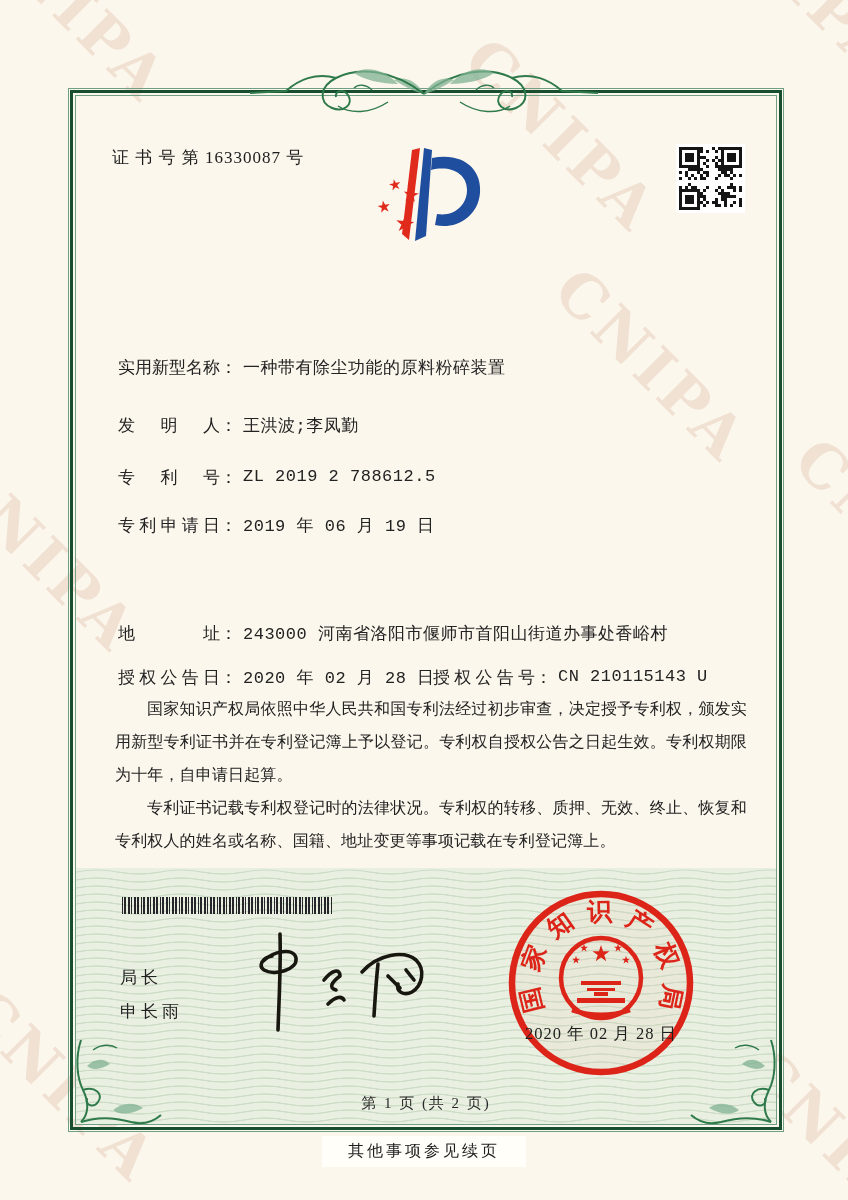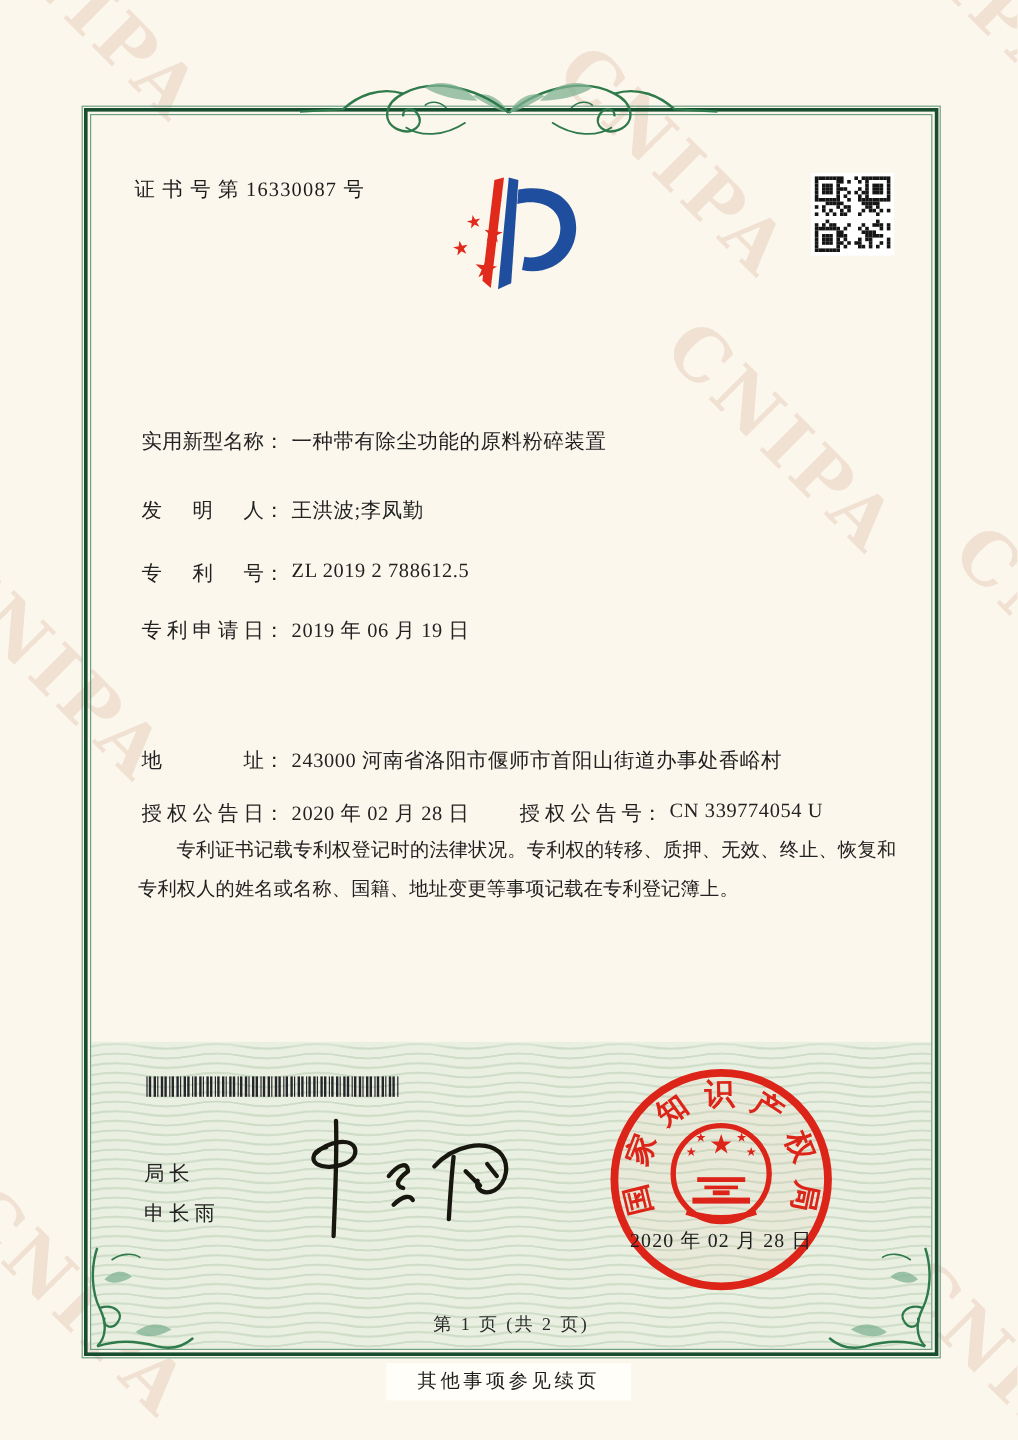--- a/index.html
+++ b/index.html
@@ -14,21 +14,21 @@
   .cert-no{position:absolute;left:112px;top:146px;font-size:17px;letter-spacing:1px;color:#1c1c1c;}
   .logo{position:absolute;left:352px;top:136px;}
   .qr{position:absolute;left:676px;top:144px;width:63px;height:63px;background:#fff;padding:3px;}
   .qr i{position:absolute;width:3px;height:3px;background:#151515;}
   .qr .grid{position:relative;width:63px;height:63px;}
   .title{position:absolute;left:70px;top:246px;width:712px;text-align:center;
          font-size:41px;font-weight:700;letter-spacing:6px;color:#121212;}
   .frow{position:absolute;left:118px;width:640px;font-size:17px;white-space:nowrap;}
   .flabel{display:inline-block;width:102px;text-align:justify;text-align-last:justify;vertical-align:top;}
   .fcolon{display:inline-block;vertical-align:top;}
-  .fvalue{margin-left:6px;letter-spacing:.5px;}
+  .fvalue{margin-left:6px;letter-spacing:.5px;font-family:Liberation Mono, monospace;}
   .grant-no{position:absolute;left:315px;top:0;}
   .legal{position:absolute;left:115px;top:692px;width:632px;font-size:16px;line-height:33px;
          text-align:justify;letter-spacing:.15px;}
   .legal p{margin:0;text-indent:2em;}
   .barcode{position:absolute;left:122px;top:897px;width:214px;height:17px;}
   .barcode i{position:absolute;top:0;height:100%;background:#26262a;}
   .signer-title{position:absolute;left:120px;top:966px;font-size:17px;letter-spacing:4px;}
   .signer-name{position:absolute;left:120px;top:1000px;font-size:17px;letter-spacing:4px;}
   .signature{position:absolute;left:228px;top:928px;}
   .seal{position:absolute;left:502px;top:886px;}
@@ -339,25 +339,26 @@
   </div>
   <div class="frow" style="top:514px">
     <span class="flabel">专利申请日</span><span class="fcolon">：</span><span class="fvalue">2019 年 06 月 19 日</span>
   </div>
   <div class="frow" style="top:622px">
     <span class="flabel">地址</span><span class="fcolon">：</span><span class="fvalue">243000 河南省洛阳市偃师市首阳山街道办事处香峪村</span>
   </div>
   <div class="frow" style="top:666px">
     <span class="flabel">授权公告日</span><span class="fcolon">：</span><span class="fvalue">2020 年 02 月 28 日</span>
     <span class="grant-no">
-      <span class="flabel">授权公告号</span><span class="fcolon">：</span><span class="fvalue">CN 339774054 U</span>
+      <span class="flabel">授权公告号</span><span class="fcolon">：</span><span class="fvalue">CN 210115143 U</span>
     </span>
   </div>
 
   <div class="legal">
+    <p>国家知识产权局依照中华人民共和国专利法经过初步审查，决定授予专利权，颁发实用新型专利证书并在专利登记簿上予以登记。专利权自授权公告之日起生效。专利权期限为十年，自申请日起算。</p>
     <p>专利证书记载专利权登记时的法律状况。专利权的转移、质押、无效、终止、恢复和专利权人的姓名或名称、国籍、地址变更等事项记载在专利登记簿上。</p>
   </div>
 
   <div class="barcode" id="barcode">
       <i style="left:0px;width:1px"></i>
       <i style="left:2px;width:2px"></i>
       <i style="left:6px;width:2px"></i>
       <i style="left:9px;width:1px"></i>
       <i style="left:12px;width:2px"></i>
       <i style="left:15px;width:2px"></i>

